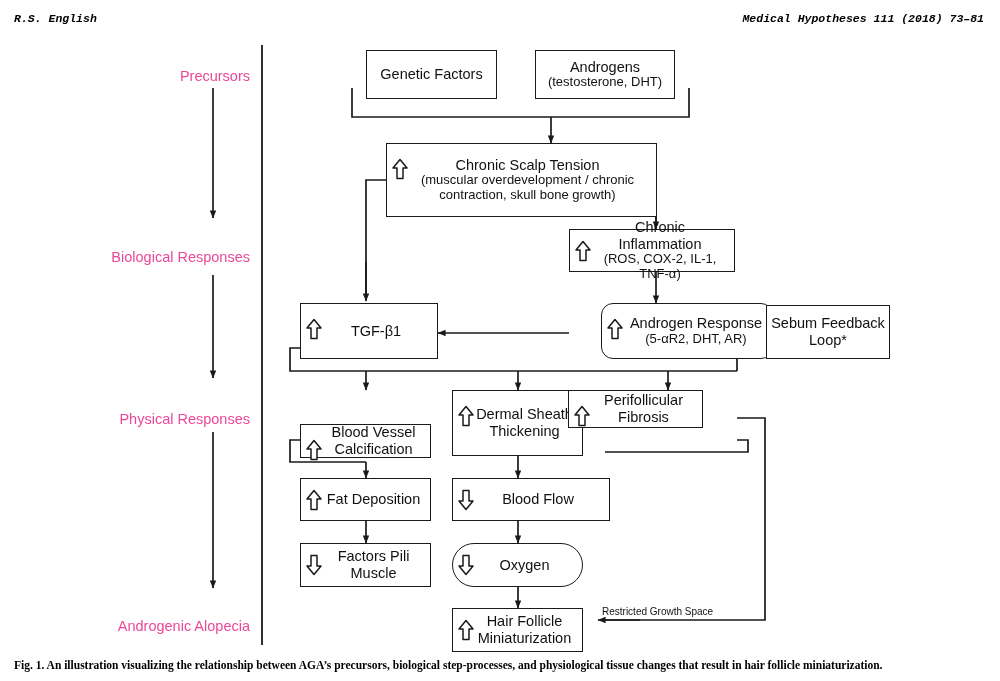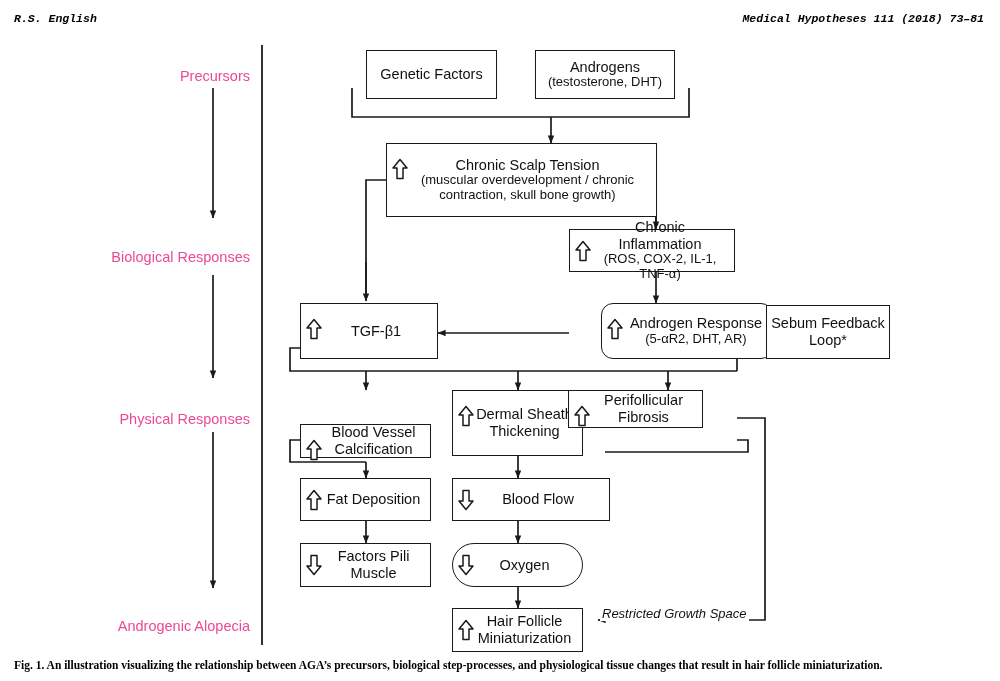--- a/index.html
+++ b/index.html
@@ -64,26 +64,25 @@
   .stage-label {
     position: absolute;
     font-size: 14.5px;
     color: #ec4899;
     white-space: nowrap;
     text-align: right;
   }
 
   .edge-label {
     position: absolute;
-    font-size: 13px;
+    font-size: 10px;
     color: #111;
     white-space: nowrap;
     background: #fff;
     padding: 0 2px;
-    font-style: italic;
   }
 
   #caption {
     position: absolute;
     left: 14px;
     right: 14px;
     top: 658px;
     font-family: "Liberation Serif", serif;
     font-size: 11.5px;
     font-weight: bold;

